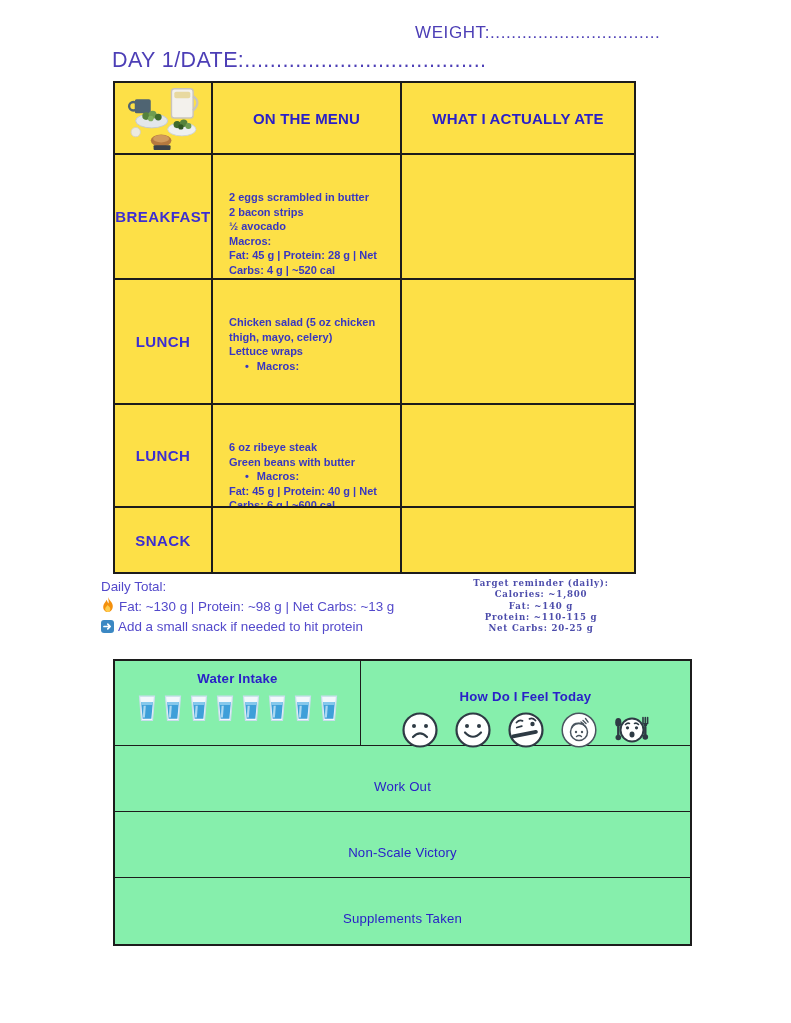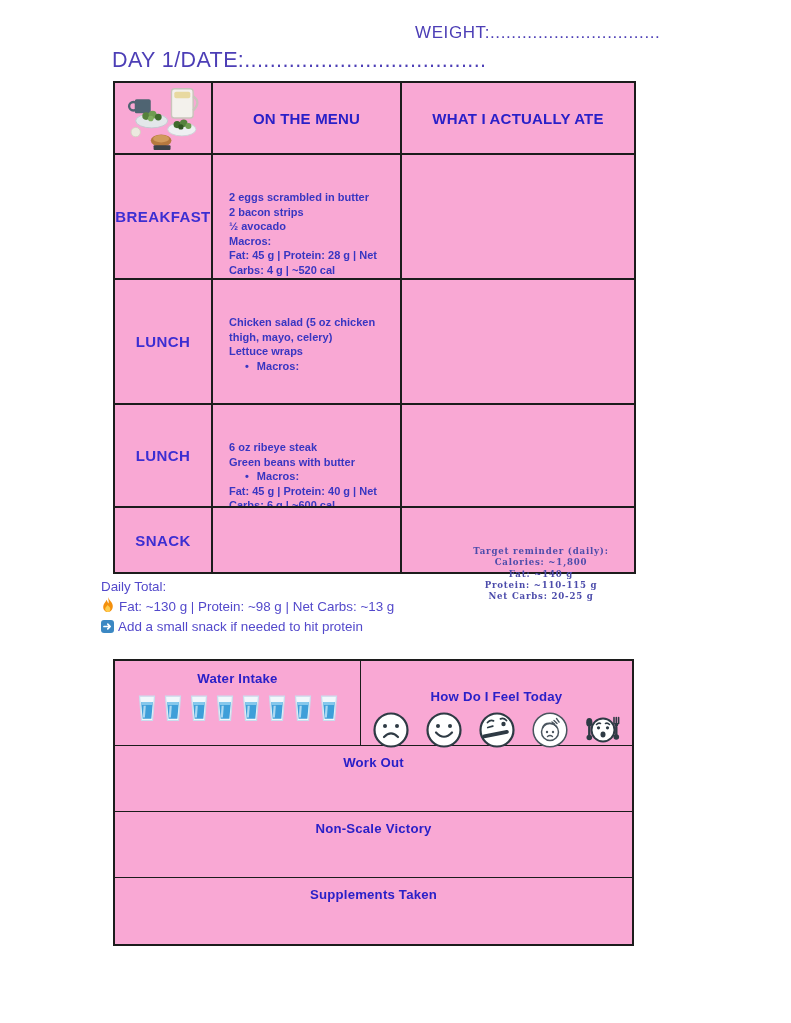--- a/index.html
+++ b/index.html
@@ -16,21 +16,21 @@
   .daydate-line {
     position:absolute; left:112px; top:48px; width:420px;
     font-size:21.5px; letter-spacing:.4px; color:#4c3eb6; font-weight:500;
   }
   
   .meal-table {
     position:absolute; left:113px; top:81px;
     display:grid;
     grid-template-columns:98px 189px 232px;
     grid-template-rows:72px 125px 125px 103px 64px;
-    border:2px solid #1c1c1c; background:#f9a8d4;
+    border:2px solid #1c1c1c; background:#fde047;
   }
   .meal-table .cell { border-right:2px solid #1c1c1c; border-bottom:2px solid #1c1c1c; overflow:hidden; }
   .meal-table .cell.lastcol { border-right:none;text-align:center; }
   .meal-table .cell.lastrow { border-bottom:none; }
   .cell.photo { display:flex; align-items:center; justify-content:center; }
   .cell.th {
     display:flex; align-items:center; justify-content:center;
     font-weight:bold; font-size:15px; color:#2a20c8; letter-spacing:.2px; text-align:center;
   }
   .cell.meal-label {
@@ -45,42 +45,42 @@
   .menu-line.bulleted::before { content:"•"; margin-right:8px; }
   
   .daily-total {
     position:absolute; left:101px; top:578px; width:312px; text-align:left;
     color:#5349cb; font-size:13.4px; line-height:18.6px; font-weight:500;
   }
   .dt-line { white-space:nowrap; }
   .inline-ico { display:inline-block; vertical-align:-2px; margin-right:4px; }
   
   .target-box {
-    position:absolute; left:448px; top:546px; width:186px; text-align:center;
+    position:absolute; left:448px; top:578px; width:186px; text-align:center;
     font-family:"DejaVu Serif", serif; font-weight:bold;
     font-size:8.6px; line-height:11.3px; letter-spacing:.8px; color:#4c4cab;
   }
   
   .tracker {
-    position:absolute; left:113px; top:659px; width:521px;
-    border:2px solid #1c1c1c; background:#f9a8d4;
+    position:absolute; left:113px; top:659px; width:579px;
+    border:2px solid #1c1c1c; background:#86efac;
   }
   .tracker-top { display:flex; height:85px; border-bottom:1.5px solid #1c1c1c; }
   .water-cell  { width:246px; border-right:1.5px solid #1c1c1c; padding-top:10px; }
   .feel-cell   { flex:1; padding-top:28px; }
   .tracker-title {
     text-align:center; font-weight:bold; font-size:13.2px; color:#2a20c8; letter-spacing:.2px;
   }
   .glass-row { display:flex; justify-content:center; gap:6px; margin-top:9px; }
   .glass-row .glass { display:inline-flex; }
   .feel-row { display:flex; justify-content:center; align-items:center; gap:13px; margin-top:6px; }
   .feel-row .feel-ico { display:inline-flex; }
   .section-row { height:66px; border-bottom:1.5px solid #1c1c1c; padding-top:9px; }
   .section-row:last-child { border-bottom:none; height:66px; }
-  .section-title { text-align:center; font-weight:bold; font-size:13.2px; color:#2a20c8; letter-spacing:.2px; }
+  .section-title { text-align:center; font-weight:normal; font-size:13.2px; color:#2a20c8; letter-spacing:.2px;margin-top:24px; }
 </style>
 </head>
 <body>
 
 <div class="page">
 
   <div class="weight-line">WEIGHT:................................</div>
   <div class="daydate-line">DAY 1/DATE:......................................</div>
 
   <div class="meal-table">

